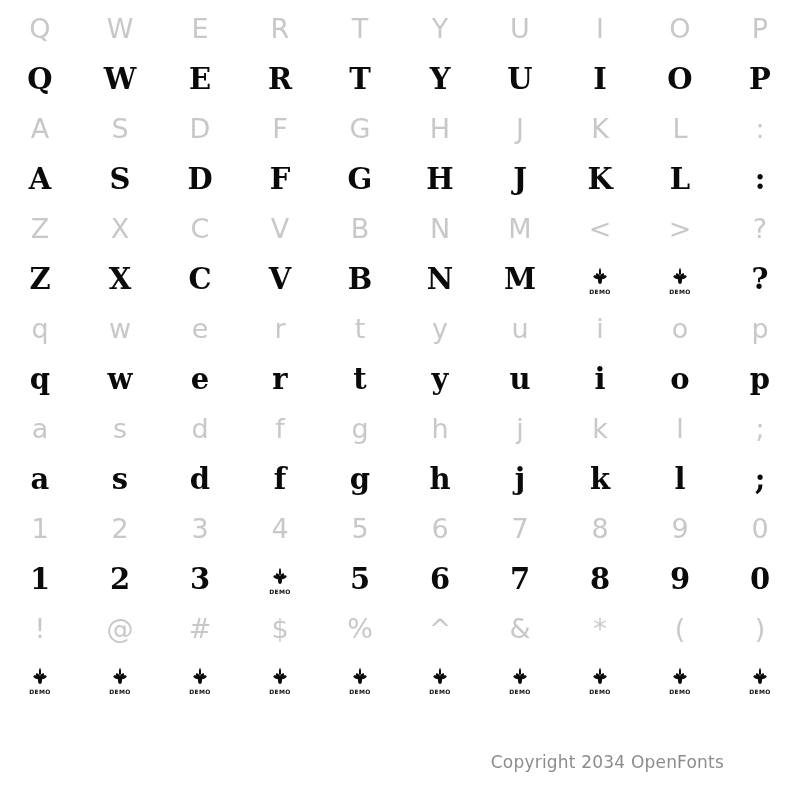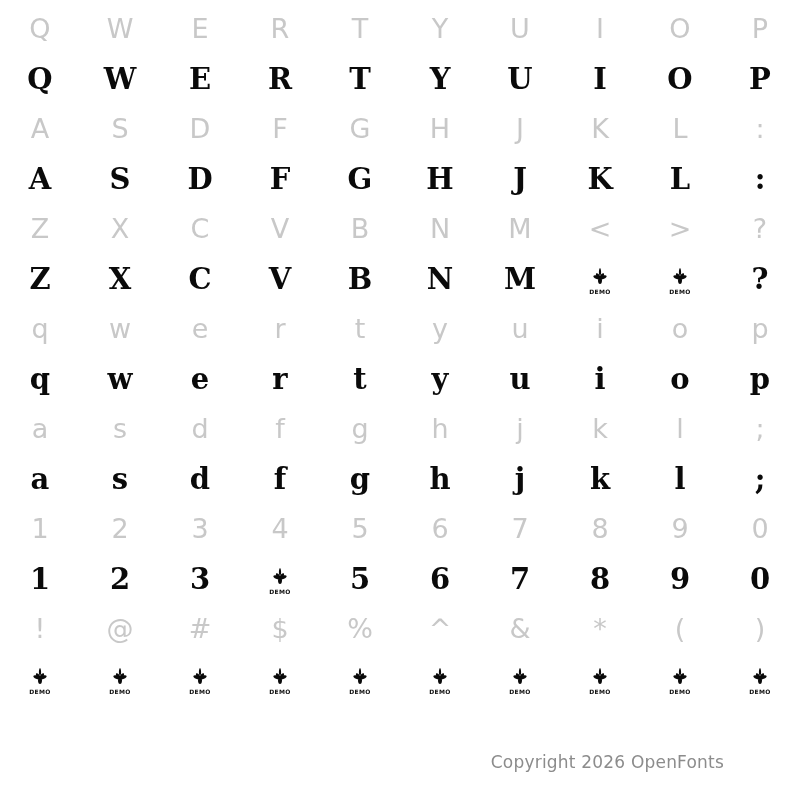--- a/index.html
+++ b/index.html
@@ -392,15 +392,15 @@
                 <path d="M11 11.5c-.7-.9-.6-2.6.4-4.2 1-1.6 2.4-2.5 3.2-2 .8.5.6 2.2-.4 3.8-1 1.6-2.5 2.7-3.2 2.4z"></path>
                 <path d="M11 11.5c.7-.9.6-2.6-.4-4.2-1-1.6-2.4-2.5-3.2-2-.8.5-.6 2.2.4 3.8 1 1.6 2.5 2.7 3.2 2.4z"></path>
                 <path d="M11.4 10.6c-.2-1 .9-2.3 2.6-3 1.7-.7 3.3-.6 3.6.3.3.9-.9 2.2-2.6 2.9-1.7.7-3.4.7-3.6-.2z"></path>
                 <path d="M10.6 10.6c.2-1-.9-2.3-2.6-3-1.7-.7-3.3-.6-3.6.3-.3.9.9 2.2 2.6 2.9 1.7.7 3.4.7 3.6-.2z"></path>
                 <path d="M11 7.6c-.6 0-1.1-1.4-1.1-3.3C9.9 2.4 10.4 0 11 0s1.1 2.4 1.1 4.3c0 1.9-.5 3.3-1.1 3.3z"></path>
               </g>
             </svg><span class="word">DEMO</span></span></div>
       </div>
     </div>
 
-  <div class="footer">Copyright 2026 OpenFonts</div>
+  <div class="footer">Copyright 2034 OpenFonts</div>
 
 </div>
 
 </body></html>

